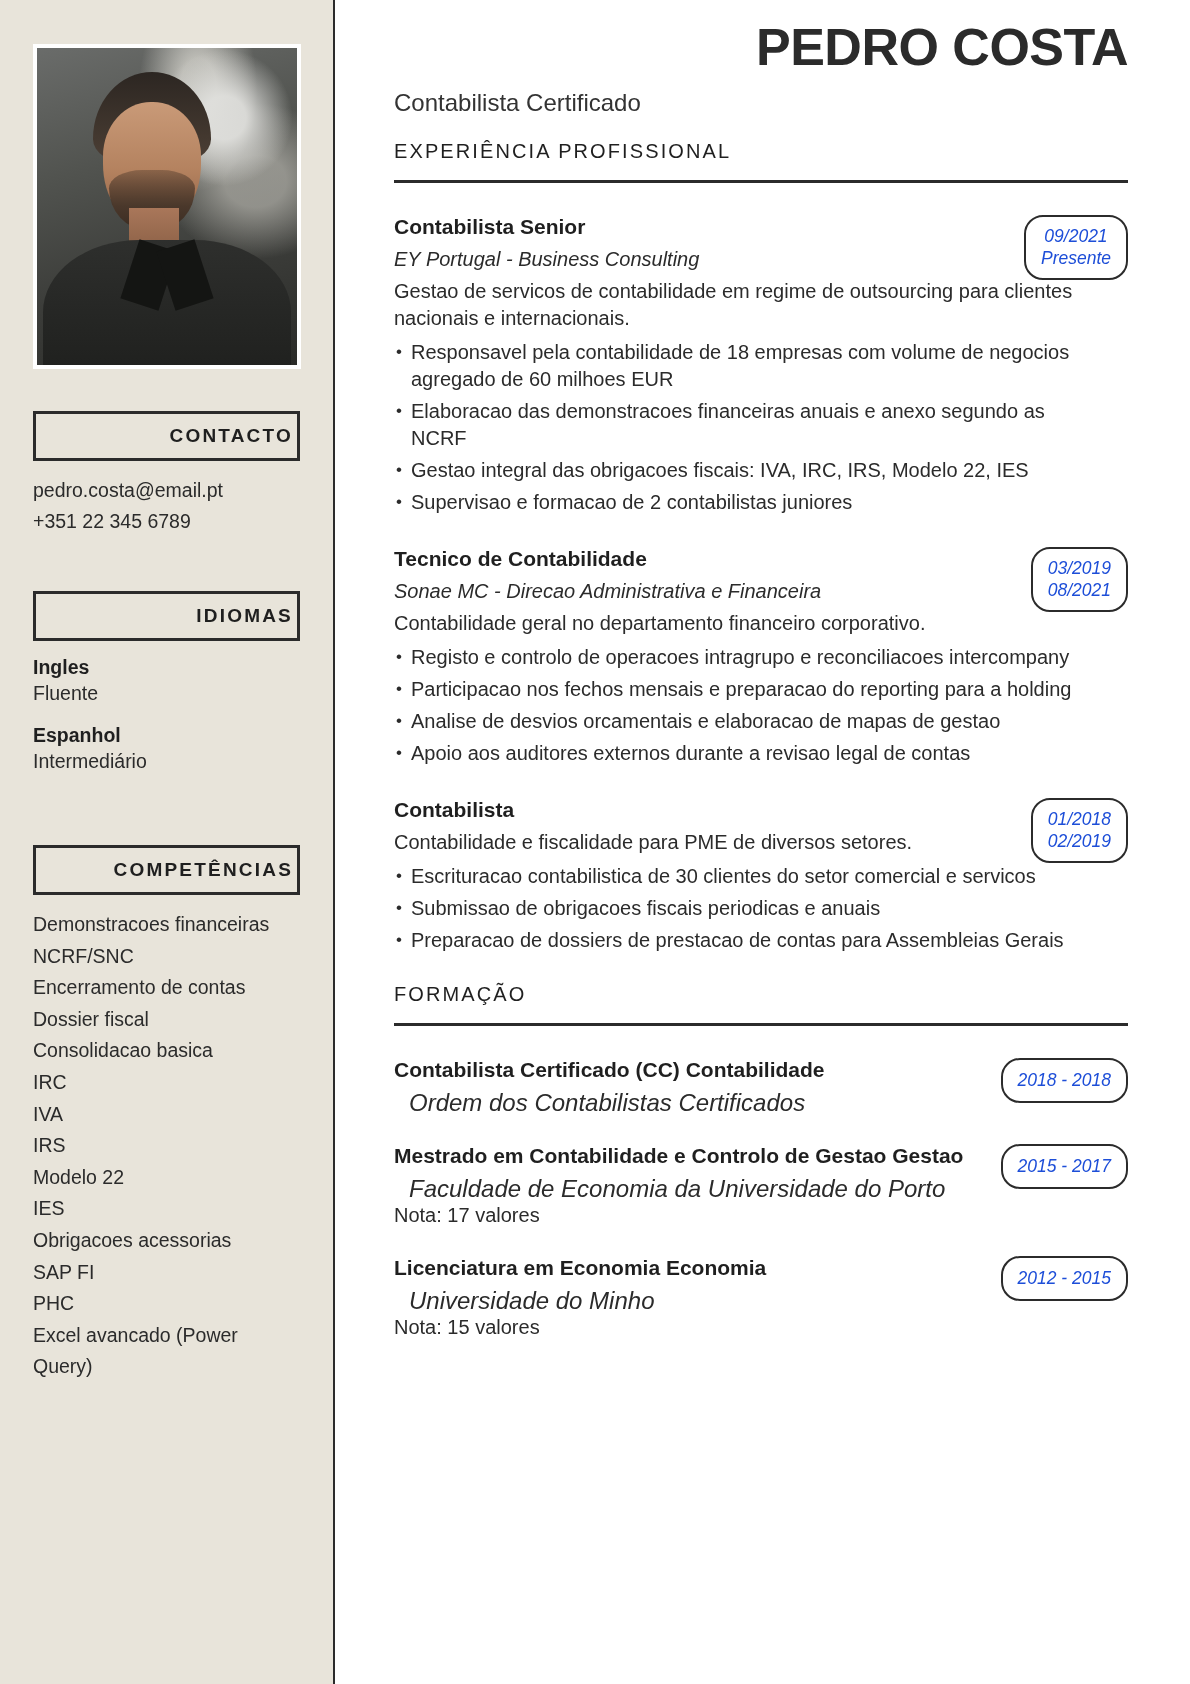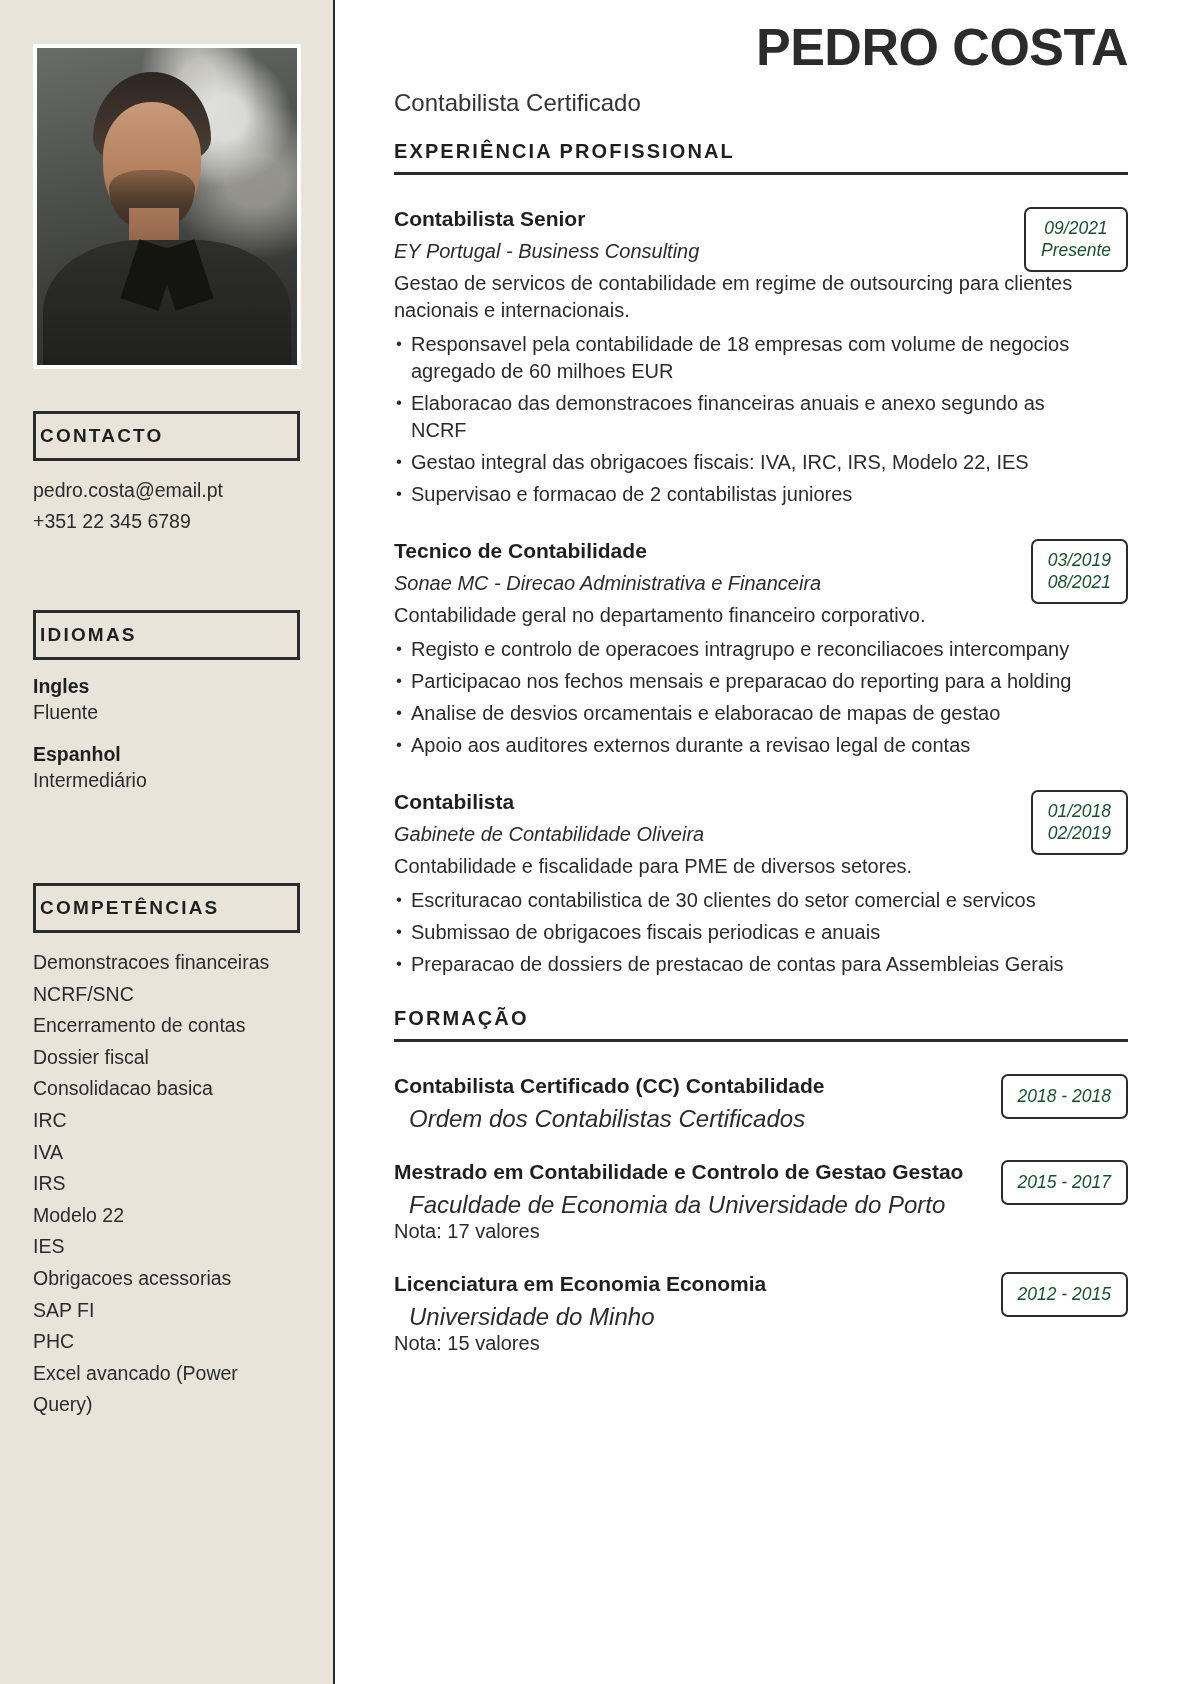--- a/index.html
+++ b/index.html
@@ -94,29 +94,28 @@
   .photo .collarR {
     position: absolute;
     left: 128px; top: 196px;
     width: 40px; height: 62px;
     background: #141513;
     transform: rotate(-18deg);
   }
 
   .side-heading {
     border: 3px solid #2b2b2b;
-    text-align: left;
+    text-align: right;
     font-size: 19px;
     font-weight: bold;
     letter-spacing: 2.2px;
     padding: 11px 4px 11px 4px;
     margin-bottom: 14px;
     box-sizing: border-box;
     color: #1f1f1f;
-    margin-top: 19px;
   }
   .contact-line {
     font-size: 19.5px;
     line-height: 31px;
     color: #2b2b2b;
   }
   .block-gap { height: 54px; }
   .lang-item { margin-bottom: 17px; }
   .lang-name {
     font-size: 19.5px;
@@ -154,25 +153,25 @@
     text-align: right;
   }
   .job-title {
     font-size: 24px;
     line-height: 30px;
     color: #333333;
     margin-bottom: 22px;
   }
   .section-title {
     font-size: 20px;
-    font-weight: bold;
+    font-weight: normal;
     letter-spacing: 2.1px;
     color: #1f1f1f;
     border-bottom: 3px solid #2b2b2b;
-    padding-bottom: 9px;
+    padding-bottom: 17px;
     margin-bottom: 30px;
   }
 
   .entry {
     position: relative;
     margin-bottom: 29px;
   }
   .entry-body {
     padding-right: 0;
   }
@@ -213,28 +212,28 @@
     position: absolute;
     left: 2px;
     top: -1px;
     font-size: 17px;
   }
   .date-box {
     position: absolute;
     right: 0;
     top: 2px;
     border: 2px solid #2b2b2b;
-    border-radius: 7px;
+    border-radius: 19px;
     background: #ffffff;
     padding: 8px 15px 9px 15px;
     text-align: center;
     font-size: 17.5px;
     font-style: italic;
     line-height: 22px;
-    color: #14532d;
+    color: #1d4ed8;
     white-space: nowrap;
     min-width: 96px;
     box-sizing: border-box;
     z-index: 2;
   }
   .date-box.single { padding: 9px 15px 10px 15px; }
   .edu-entry { margin-bottom: 26px; }
   .edu-note {
     font-size: 20px;
     line-height: 26px;
@@ -346,21 +345,20 @@
       </div>
     </div>
 
     <div class="entry">
       <div class="date-box">
         <div>01/2018</div>
         <div>02/2019</div>
       </div>
       <div class="entry-body">
         <div class="entry-title">Contabilista</div>
-        <div class="entry-org">Gabinete de Contabilidade Oliveira</div>
         <div class="entry-desc">Contabilidade e fiscalidade para PME de diversos setores.</div>
         <ul class="bullets">
           <li class="bullet">Escrituracao contabilistica de 30 clientes do setor comercial e servicos</li>
           <li class="bullet">Submissao de obrigacoes fiscais periodicas e anuais</li>
           <li class="bullet">Preparacao de dossiers de prestacao de contas para Assembleias Gerais</li>
         </ul>
       </div>
     </div>
 
     <div class="section-title">FORMAÇÃO</div>

